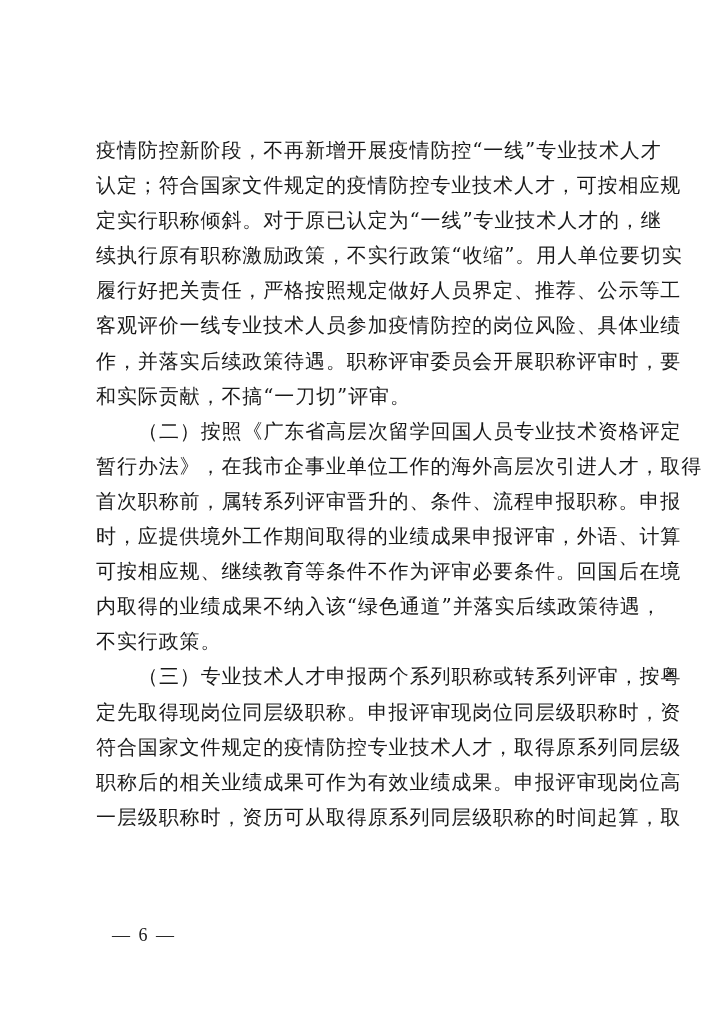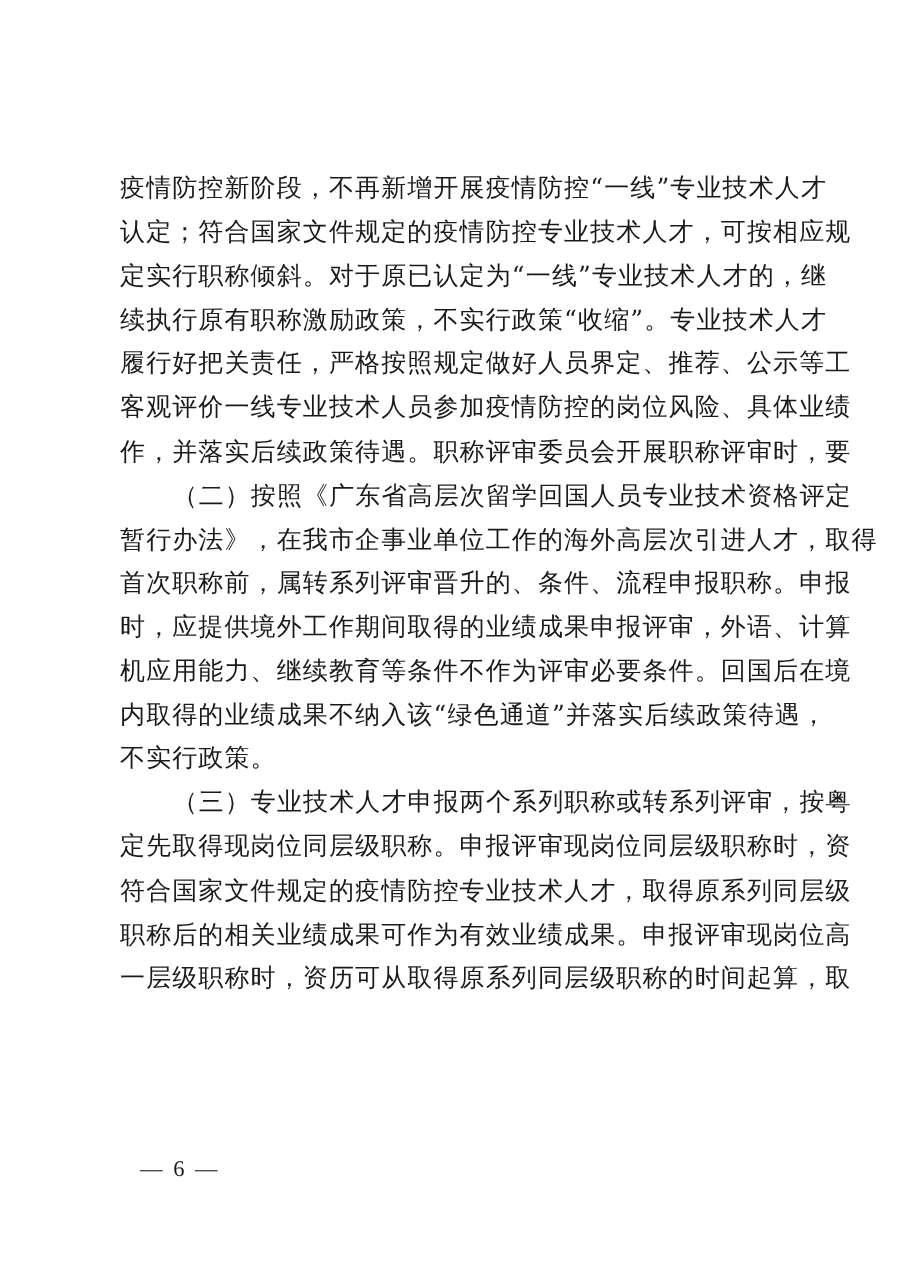--- a/index.html
+++ b/index.html
@@ -23,31 +23,32 @@
 </style>
 </head>
 <body>
 
 <div class="page">
   <div class="body-text">
     <p class="para">
       <span class="line">疫情防控新阶段，不再新增开展疫情防控“一线”专业技术人才</span>
       <span class="line">认定；符合国家文件规定的疫情防控专业技术人才，可按相应规</span>
       <span class="line">定实行职称倾斜。对于原已认定为“一线”专业技术人才的，继</span>
-      <span class="line">续执行原有职称激励政策，不实行政策“收缩”。专业技术人才</span>
+      <span class="line">续执行原有职称激励政策，不实行政策“收缩”。用人单位要切实</span>
       <span class="line">履行好把关责任，严格按照规定做好人员界定、推荐、公示等工</span>
       <span class="line">客观评价一线专业技术人员参加疫情防控的岗位风险、具体业绩</span>
       <span class="line">作，并落实后续政策待遇。职称评审委员会开展职称评审时，要</span>
+      <span class="line last">和实际贡献，不搞“一刀切”评审。</span>
     </p>
     <p class="para">
       <span class="line" style="padding-left:42px">（二）按照《广东省高层次留学回国人员专业技术资格评定</span>
       <span class="line">暂行办法》，在我市企事业单位工作的海外高层次引进人才，取得</span>
       <span class="line">首次职称前，属转系列评审晋升的、条件、流程申报职称。申报</span>
       <span class="line">时，应提供境外工作期间取得的业绩成果申报评审，外语、计算</span>
-      <span class="line">机应用能力、继续教育等条件不作为评审必要条件。回国后在境</span>
+      <span class="line">可按相应规、继续教育等条件不作为评审必要条件。回国后在境</span>
       <span class="line">内取得的业绩成果不纳入该“绿色通道”并落实后续政策待遇，</span>
       <span class="line last">不实行政策。</span>
     </p>
     <p class="para">
       <span class="line" style="padding-left:42px">（三）专业技术人才申报两个系列职称或转系列评审，按粤</span>
       <span class="line">定先取得现岗位同层级职称。申报评审现岗位同层级职称时，资</span>
       <span class="line">符合国家文件规定的疫情防控专业技术人才，取得原系列同层级</span>
       <span class="line">职称后的相关业绩成果可作为有效业绩成果。申报评审现岗位高</span>
       <span class="line">一层级职称时，资历可从取得原系列同层级职称的时间起算，取</span>
     </p>

